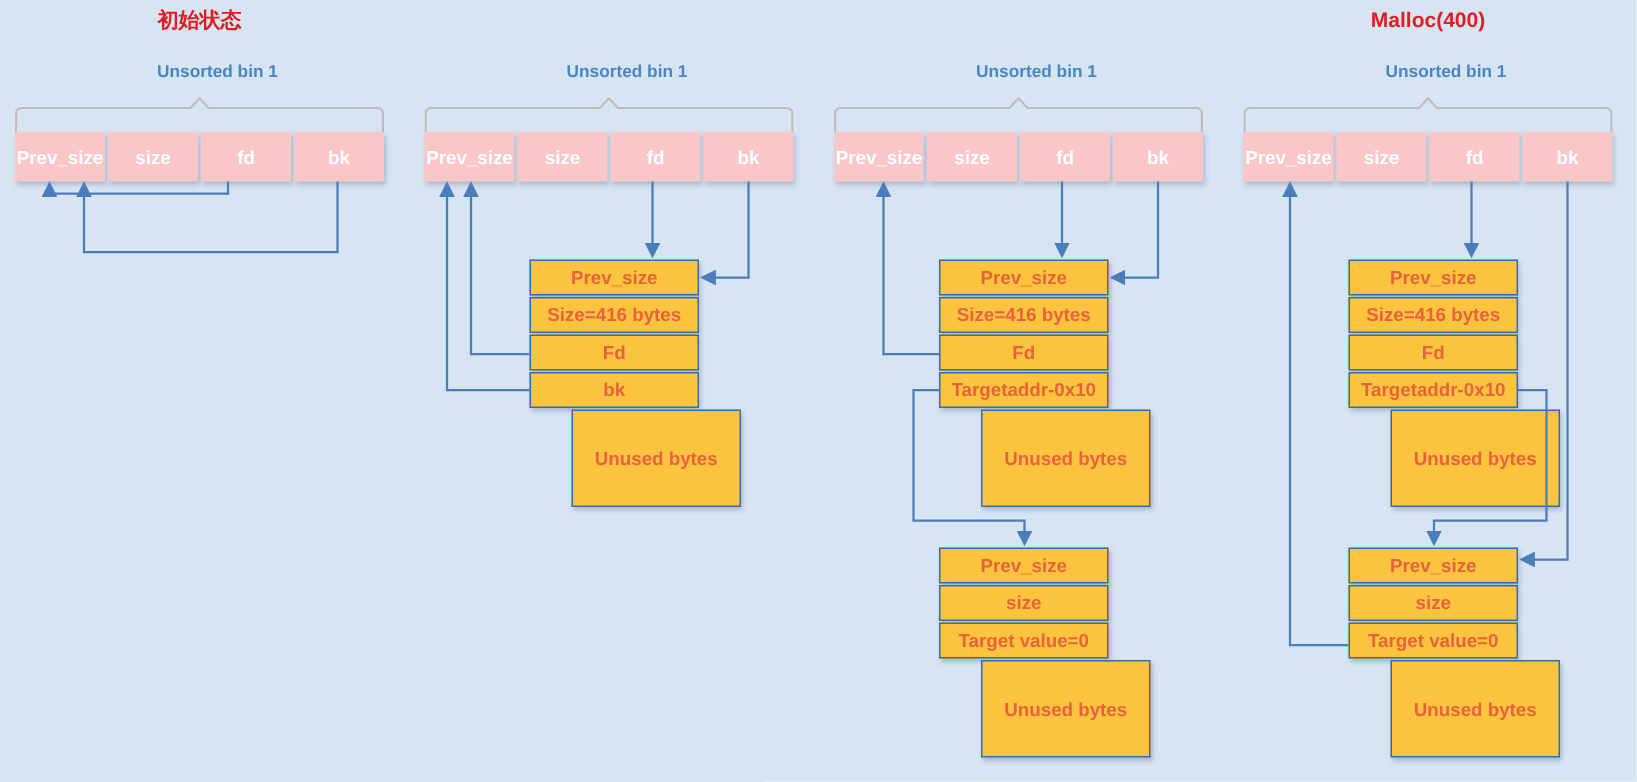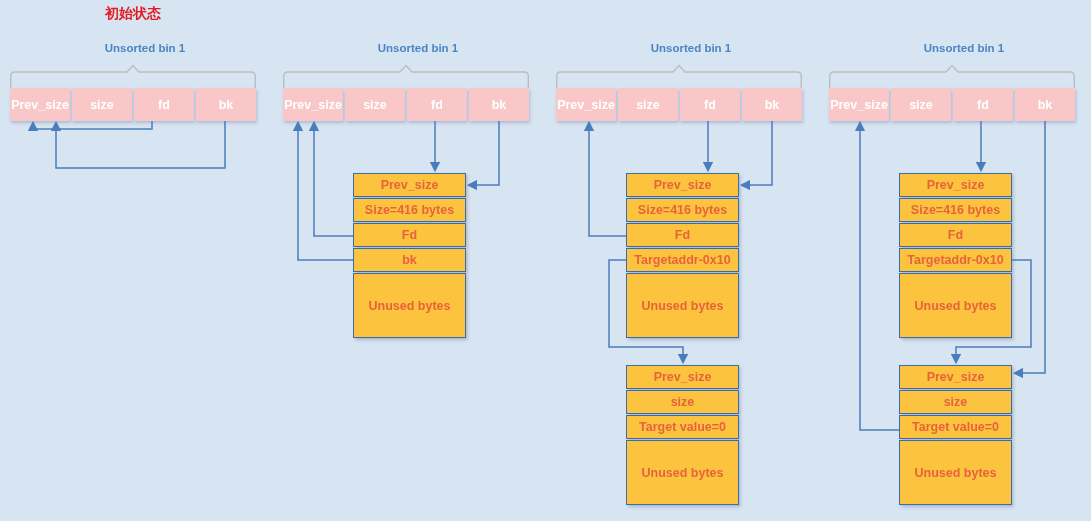--- a/index.html
+++ b/index.html
@@ -20,21 +20,21 @@
          display:flex;gap:2px;}
   .bin-cell{flex:1;background:var(--pink);color:var(--pink_text);
          display:flex;align-items:center;justify-content:center;
          font-size:12.5px;font-weight:bold;
          box-shadow:1px 2px 3px rgba(120,140,170,.45);}
   .crow{position:absolute;left:80px;width:113px;height:24px;box-sizing:border-box;
          background:var(--chunk_fill);border:1.5px solid var(--chunk_border);
          color:var(--chunk_text);font-size:12.5px;font-weight:bold;
          display:flex;align-items:center;justify-content:center;
          box-shadow:1.5px 2px 3px rgba(110,130,160,.45);}
-  .tall{height:65px;}
+  .tall{height:65px;margin-left:28px;}
   svg.overlay{position:absolute;left:0;top:0;pointer-events:none;}
   .arrow{stroke:var(--arrow_blue);stroke-width:1.5;fill:none;}
   .ah{fill:var(--arrow_blue);}
   .brace-path{stroke:var(--brace_gray);stroke-width:1.4;fill:none;}
 </style>
 </head>
 <body>
 
 <div id="stage">
 
@@ -92,20 +92,21 @@
     </div>
     <div>
       <div class="crow" style="top:365px">Prev_size</div>
       <div class="crow" style="top:390px">size</div>
       <div class="crow" style="top:415px">Target value=0</div>
       <div class="crow tall" style="top:440px">Unused bytes</div>
     </div>
   </div>
 
   <div class="panel" style="left:819px">
+    <div class="title">Malloc(400)</div>
     <div class="bin-label">Unsorted bin 1</div>
     <svg class="brace" viewBox="0 0 246 24">
       <path class="brace-path" d="M0.7,24 V12 Q0.7,8 5,8 H117 L123,1.5 L129,8 H241 Q245.3,8 245.3,12 V24"></path>
     </svg>
     <div class="bin-row">
       <div class="bin-cell">Prev_size</div>
       <div class="bin-cell">size</div>
       <div class="bin-cell">fd</div>
       <div class="bin-cell">bk</div>
     </div>

